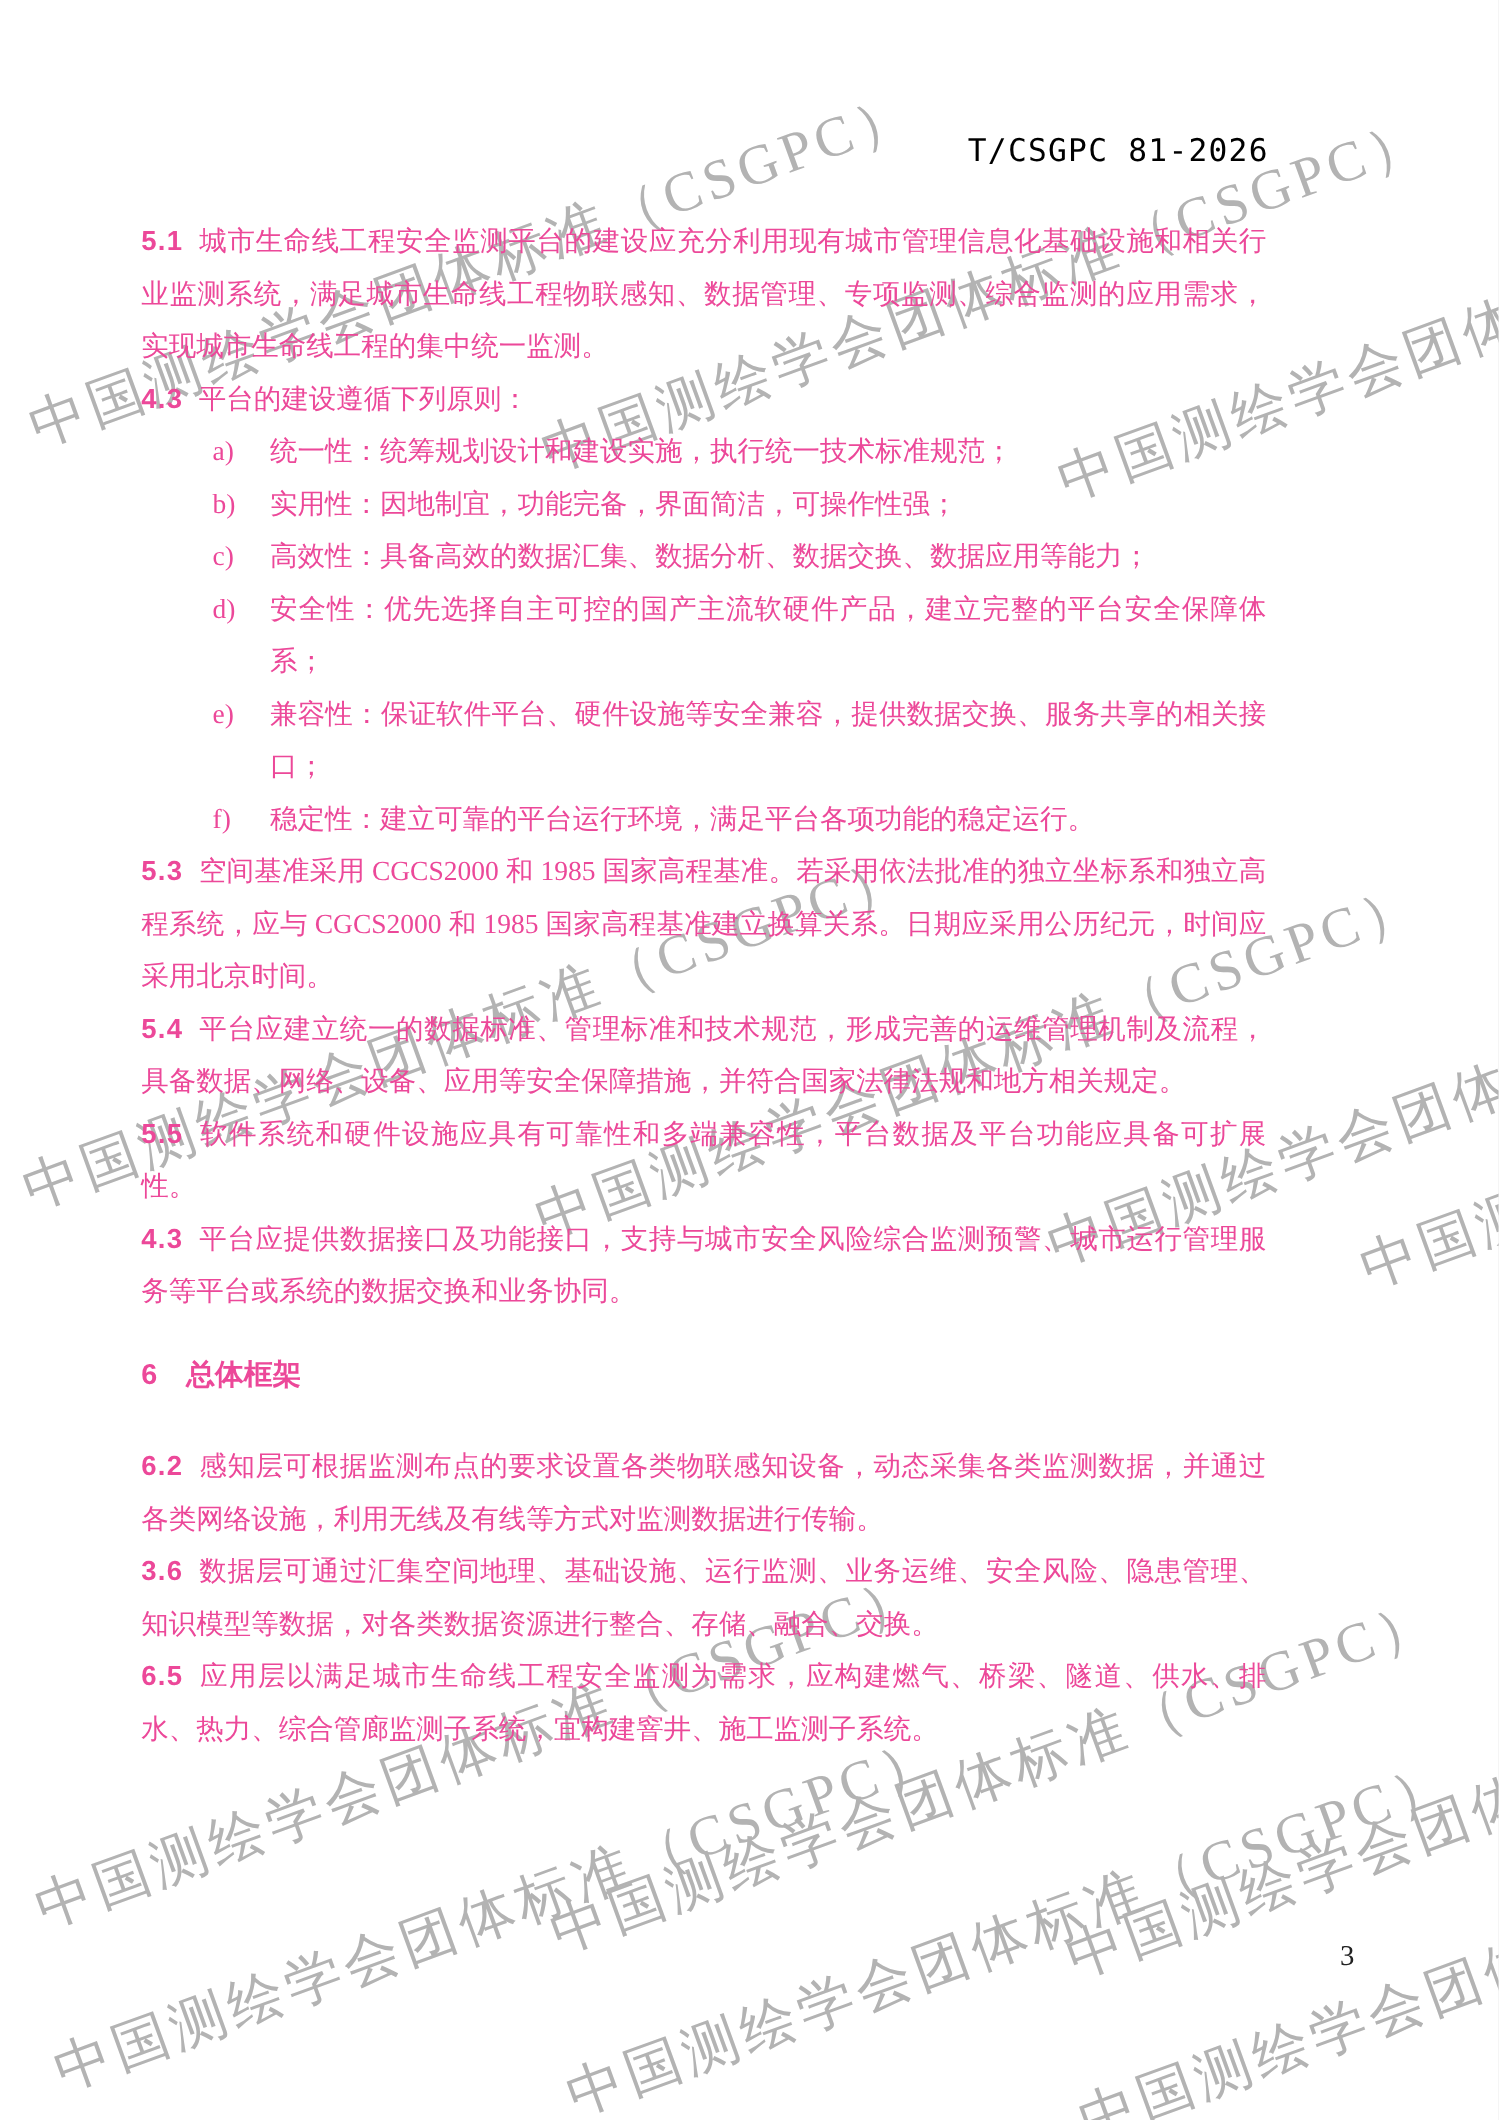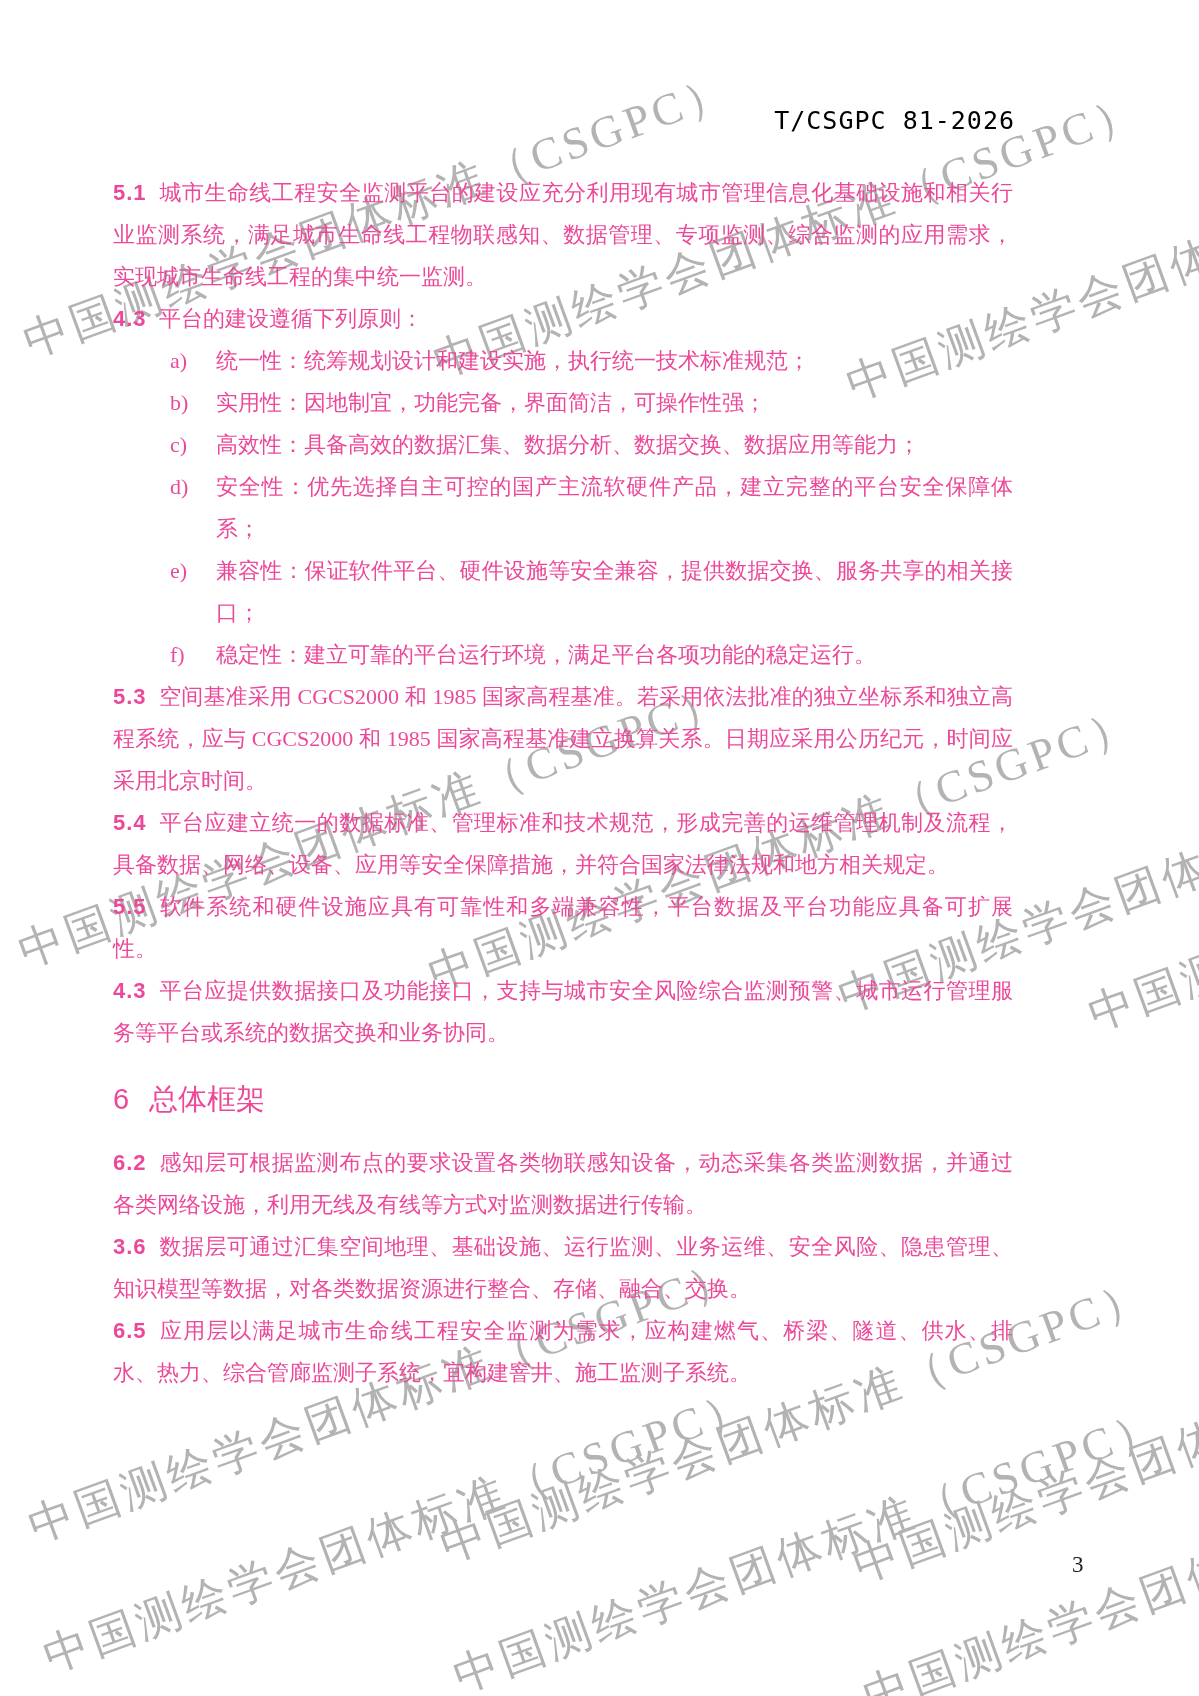--- a/index.html
+++ b/index.html
@@ -53,24 +53,24 @@
     min-width:46px;
     letter-spacing:1px;
   }
   .li{position:relative;padding-left:103px;}
   .li .marker{
     position:absolute;
     left:57px;
     font-family:"Liberation Serif",serif;
   }
   .heading{
-    margin:24px 0 22px 0;
+    margin:24px 0 32px 0;
     font-family:"Liberation Sans","DejaVu Sans",sans-serif;
-    font-weight:normal;
-    font-size:29px;
+    font-weight:bold;
+    font-size:23px;
   }
   .heading .hnum{display:inline-block;min-width:36px;}
   
   .page-number{
     position:absolute;
     left:1072px;
     top:1552px;
     font-size:23px;
     font-family:"Liberation Serif",serif;
     color:#222;

